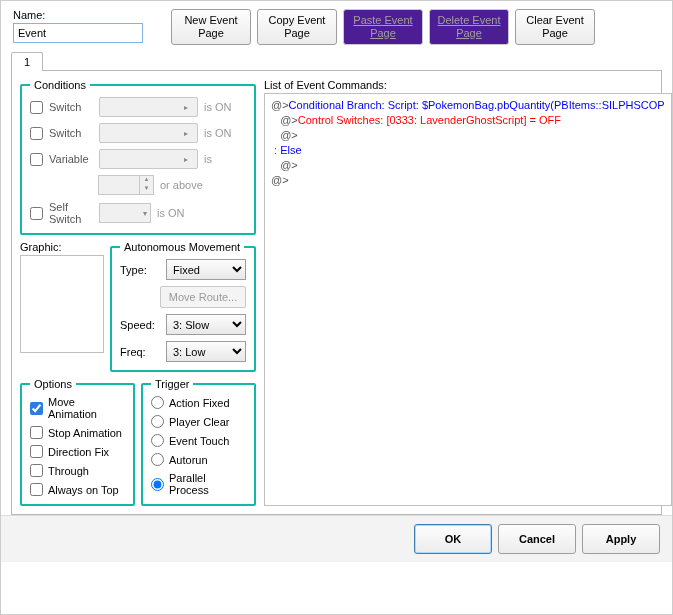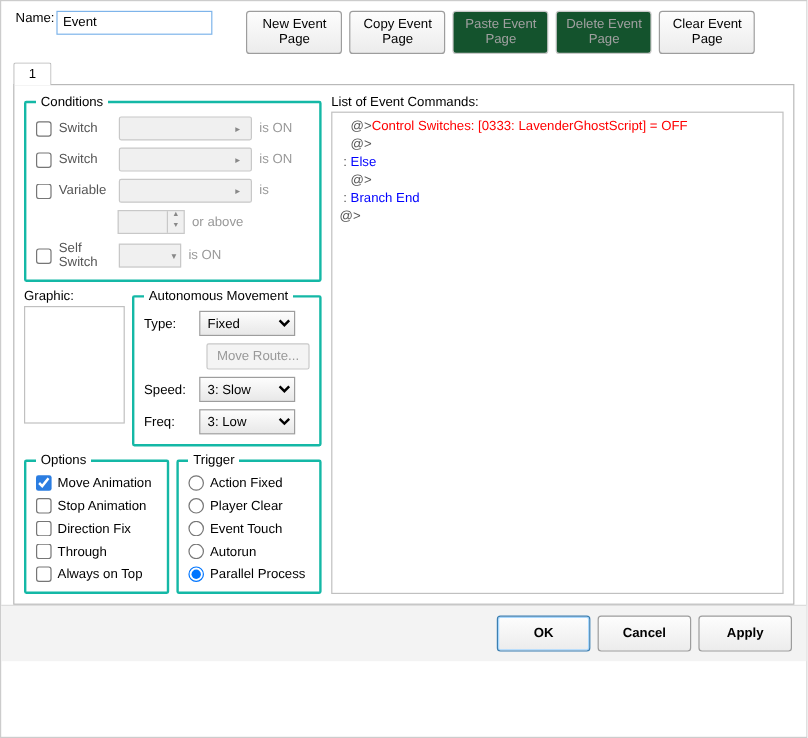--- a/index.html
+++ b/index.html
@@ -19,21 +19,21 @@
     height: 100%;
     display: flex;
     flex-direction: column;
   }
   .top-bar {
     display: flex;
     align-items: flex-start;
     padding: 8px 12px 6px 12px;
     gap: 20px;
   }
-  .name-area { display: flex; gap: 2px; }
+  .name-area { display: flex; flex-direction: column; gap: 2px; }
   .name-input {
     width: 130px;
     height: 20px;
     border: 1px solid #7eb4ea;
     padding: 1px 4px;
     font-family: inherit;
     font-size: 11px;
   }
   .page-buttons { display: flex; gap: 6px; margin-left: 8px; }
   .page-btn {
@@ -41,23 +41,24 @@
     background: linear-gradient(#fdfdfd,#ececec);
     border: 1px solid #9d9d9d;
     border-radius: 3px;
     font-family: inherit; font-size: 11px;
     cursor: pointer;
     line-height: 1.2;
     padding:2px;
   }
   .page-btn:disabled {
     color: #a0a0a0;
-    background: #14532d;
+    background: #4c1d95;
     border-color: #c8c8c8;
     cursor: default;
+    text-decoration: underline;
   }
   .tabs-area {
     margin: 0 10px;
     position: relative;
   }
   .tab {
     display: inline-block;
     border: 1px solid #b9b9b9;
     border-bottom: none;
     border-radius: 2px 2px 0 0;
@@ -298,25 +299,25 @@
                 <input type="radio" name="trg" checked="" style="">
                 <span>Parallel Process</span>
               </div>
           </fieldset>
         </div>
       </div>
 
       <div class="right-col">
         <span style="margin-bottom:2px;">List of Event Commands:</span>
         <div class="cmd-list" id="cmd-list">
+            <div class="l"><span class="at">@&gt;</span><span class="blue">Conditional Branch: Script: $PokemonBag.pbQuantity(PBItems::SILPHSCOP</span></div>
             <div class="l"><span class="at">   @&gt;</span><span class="red">Control Switches: [0333: LavenderGhostScript] = OFF</span></div>
             <div class="l"><span class="at">   @&gt;</span><span class=""></span></div>
             <div class="l"><span class="at"> : </span><span class="blue">Else</span></div>
             <div class="l"><span class="at">   @&gt;</span><span class=""></span></div>
-            <div class="l"><span class="at"> : </span><span class="blue">Branch End</span></div>
             <div class="l"><span class="at">@&gt;</span><span class=""></span></div>
           </div>
       </div>
     </div>
   </div>
 
   <div class="footer">
     <button class="primary">OK</button>
     <button>Cancel</button>
     <button>Apply</button>

